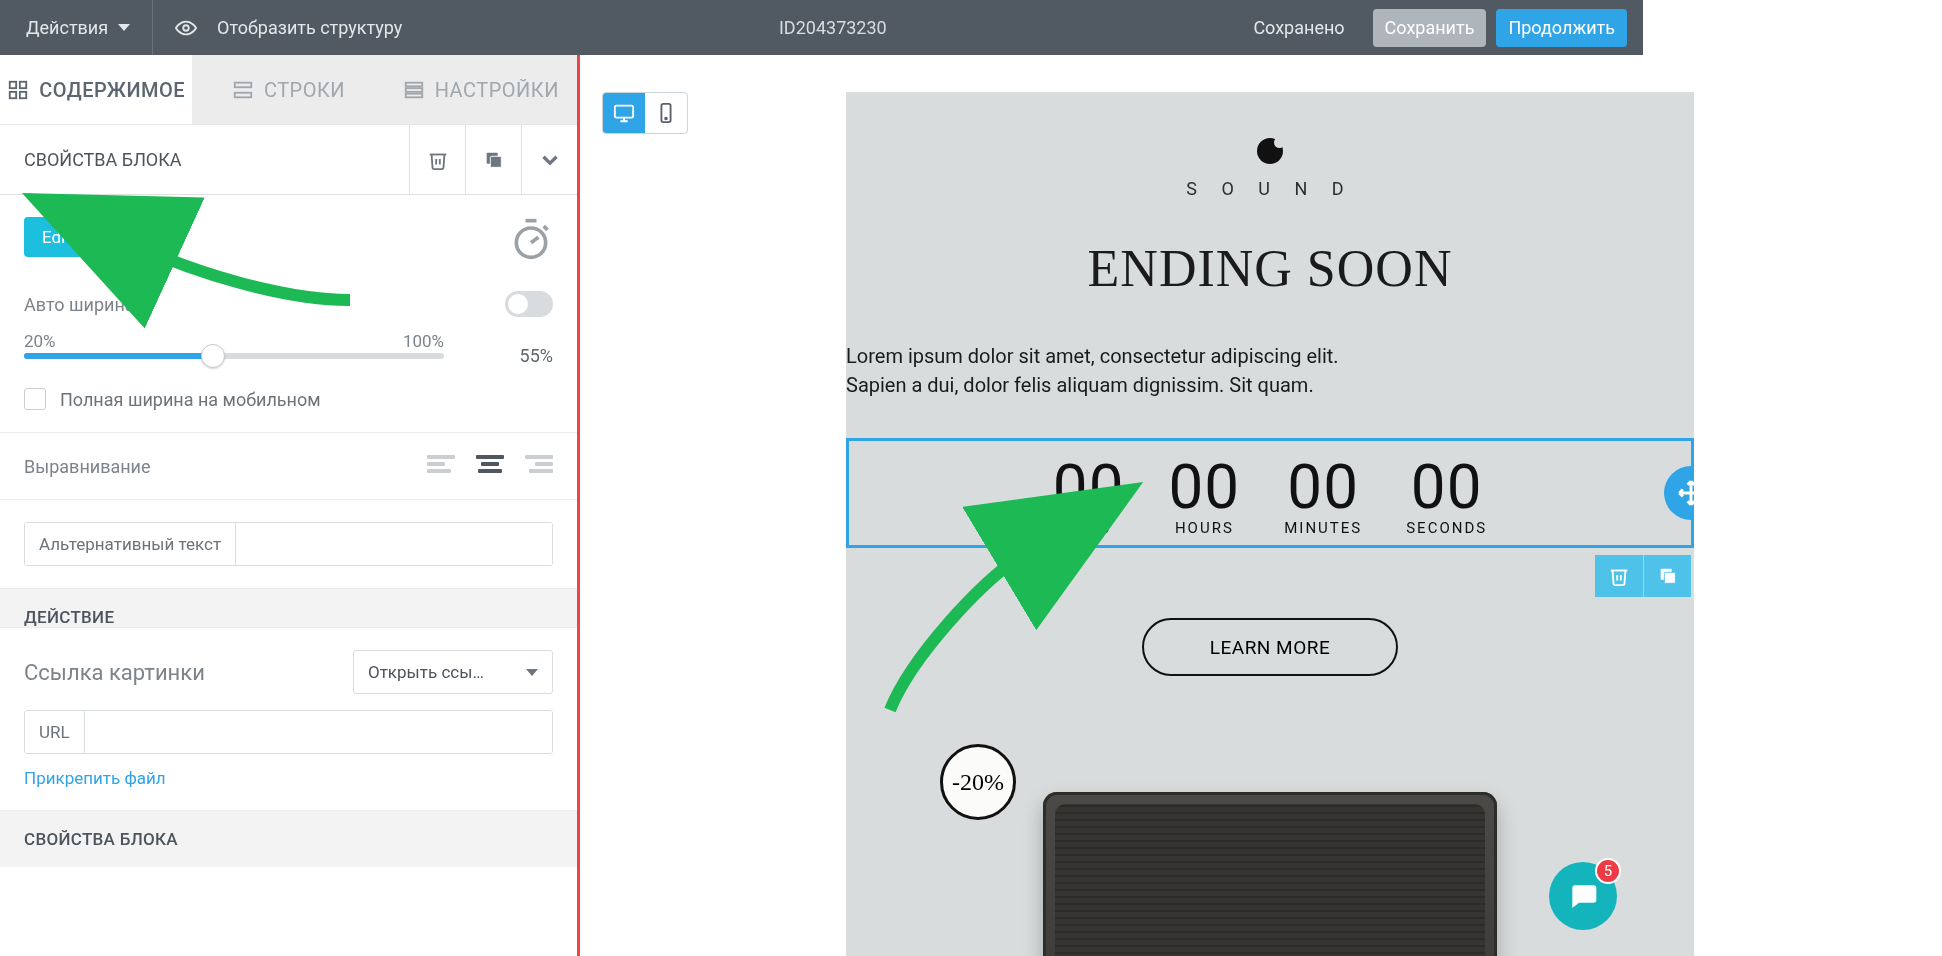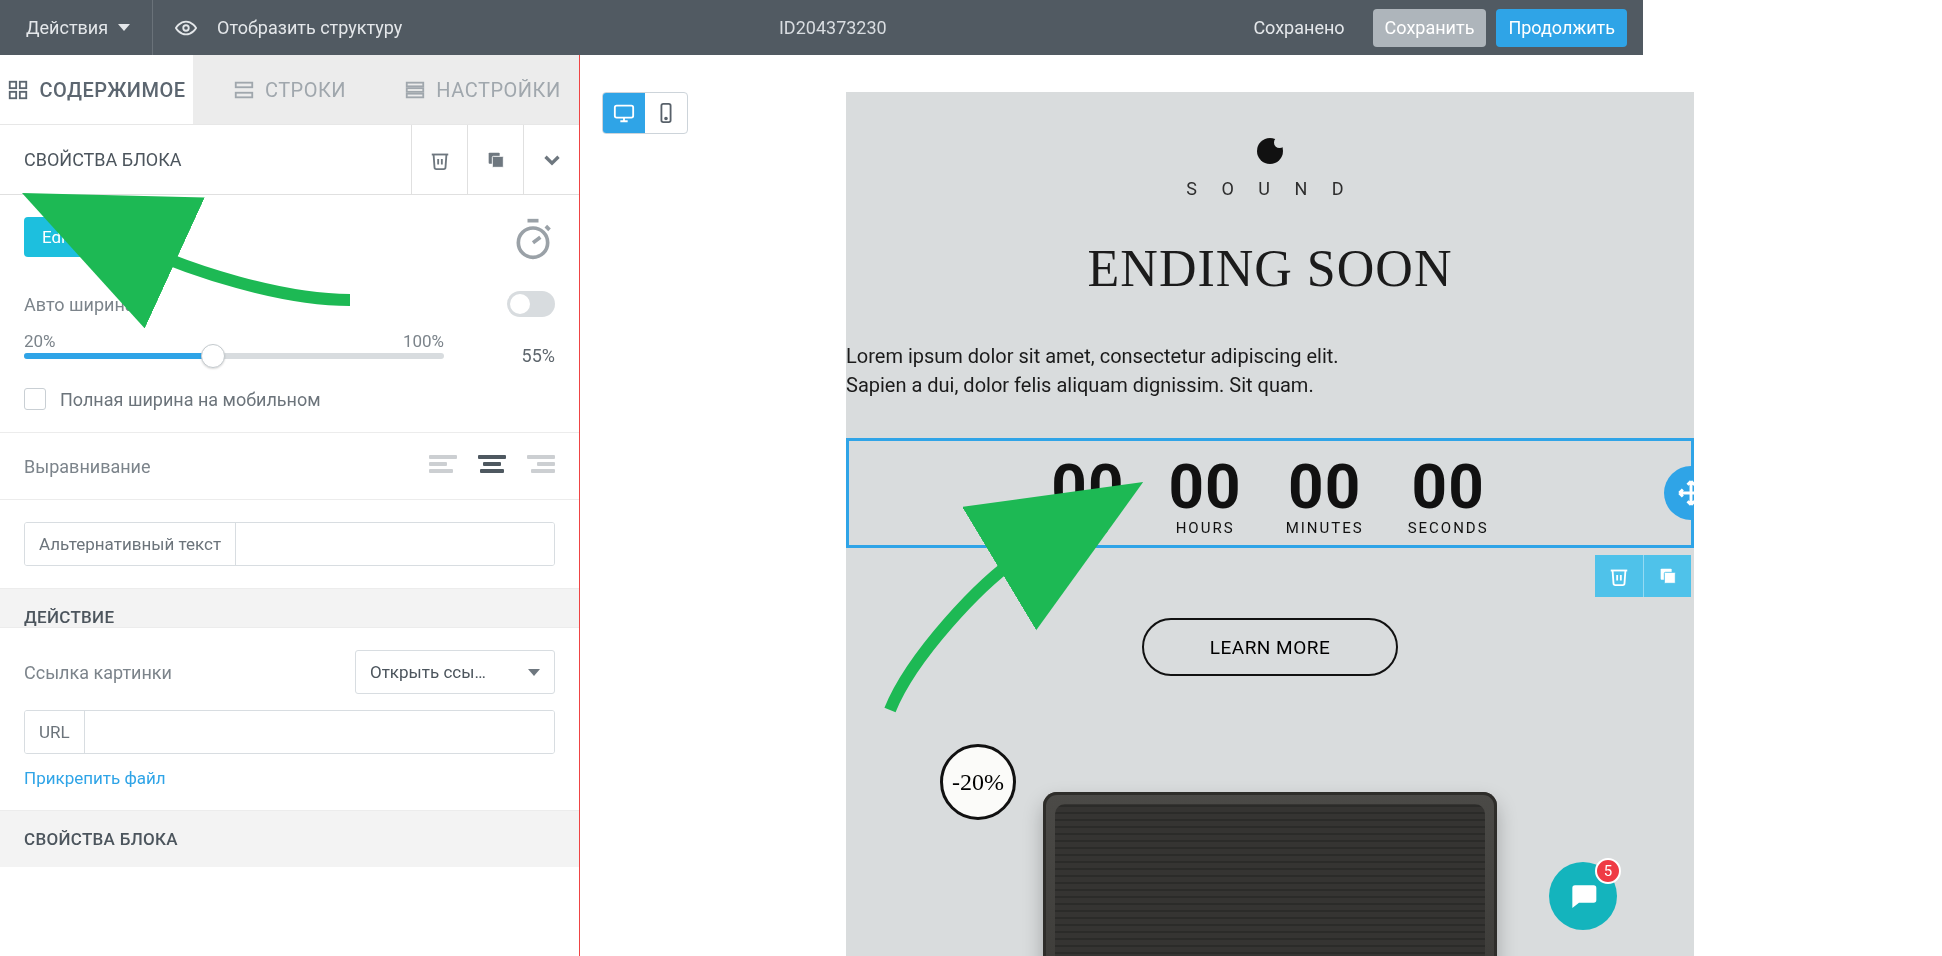--- a/index.html
+++ b/index.html
@@ -15,21 +15,21 @@
 .topbar .showstruct svg{width:22px;height:22px}
 .topbar .spacer{flex:1}
 .topbar .docid{color:#d8dce0;font-size:18px}
 .topbar .spacer2{flex:1}
 .topbar .saved{margin-right:18px;color:#e4e7ea;font-size:18px}
 .topbar .btn{height:38px;border:none;border-radius:4px;padding:0 12px;font-size:18px;cursor:pointer;margin-left:10px}
 .topbar .btn.save{background:#aeb5bb;color:#fff}
 .topbar .btn.cont{background:#2fa4e7;color:#fff}
 
 
-.leftpanel{position:absolute;top:55px;left:0;width:580px;bottom:0;background:#fff;border-right:1px solid #ef4444;display:flex;flex-direction:column}
+.leftpanel{position:absolute;top:55px;left:0;width:580px;bottom:0;background:#fff;border-right:3px solid #ef4444;display:flex;flex-direction:column}
 .lp-tabs{display:flex;height:70px;border-bottom:1px solid #e7e7e7}
 .lp-tab{flex:1;display:flex;align-items:center;justify-content:center;gap:10px;font-size:20px;letter-spacing:0.5px;color:#5c6670;cursor:pointer}
 .lp-tab.active{background:#fff;color:#5c6670;font-weight:500}
 .lp-tab.inactive{background:#ececec;color:#a0a7ad}
 .lp-tab svg{width:22px;height:22px}
 
 .lp-head{display:flex;align-items:center;height:70px;border-bottom:1px solid #e0e0e0}
 .lp-head .title{flex:1;padding-left:24px;font-size:18px;color:#4c555d}
 .lp-head .iconbtn{width:56px;height:70px;border-left:1px solid #e0e0e0;display:flex;align-items:center;justify-content:center;cursor:pointer;color:#6e777f}
 .lp-head .iconbtn svg{width:22px;height:22px}
@@ -74,42 +74,42 @@
 
 .field-row{display:flex;align-items:stretch;height:44px;border:1px solid #d8dde1;border-radius:3px;overflow:hidden}
 .field-row .pfx{display:flex;align-items:center;padding:0 14px;background:#fff;color:#6c747b;font-size:17px;border-right:1px solid #d8dde1;white-space:nowrap}
 .field-row input{flex:1;border:none;outline:none;padding:0 12px;font-size:17px;color:#4c555d;background:#fff}
 
 .select{display:flex;align-items:center;height:44px;border:1px solid #d8dde1;border-radius:3px;background:#fff;padding:0 14px;cursor:pointer;justify-content:space-between;min-width:200px}
 .select .txt{color:#4c555d;font-size:17px;white-space:nowrap;overflow:hidden;text-overflow:ellipsis}
 .select .car{width:0;height:0;border-left:6px solid transparent;border-right:6px solid transparent;border-top:7px solid #6e777f;margin-left:10px}
 
 .imglink-row{display:flex;align-items:center;justify-content:space-between}
-.imglink-row .lbl{color:#7c848b;font-size:18px}
+.imglink-row .lbl{color:#7c848b;font-size:22px}
 
 .link{color:#2fa4e7;font-size:17px;cursor:pointer}
 
 
 .device-toggle{position:absolute;top:92px;left:602px;height:42px;display:flex;border:1px solid #cdd4da;border-radius:4px;overflow:hidden;background:#fff}
 .device-toggle .dv{width:42px;height:40px;display:flex;align-items:center;justify-content:center;cursor:pointer}
 .device-toggle .dv.active{background:#2fa4e7;color:#fff}
 .device-toggle .dv svg{width:22px;height:22px}
 
 
 .canvas{position:absolute;top:92px;left:846px;width:848px;bottom:0;background:#d9dcdd;overflow:hidden}
 .logo{margin:46px auto 12px;text-align:center}
 .logo .dot{width:26px;height:26px;border-radius:50%;background:#111;display:inline-block;position:relative}
 .logo .dot:after{content:"";position:absolute;right:-2px;top:-1px;width:11px;height:11px;border-radius:50%;background:#d9dcdd}
 .logo .brand{margin-top:10px;letter-spacing:10px;font-size:18px;color:#2e2e2e}
 .headline{margin-top:40px;text-align:center;font-family:"Times New Roman",serif;font-size:52px;letter-spacing:1px;color:#1b1b1b}
 .subcopy{margin-top:44px;text-align:left;font-family:"Times New Roman",serif;font-size:20px;color:#1b1b1b;line-height:1.45}
 
 .timer-block{position:relative;margin:38px 0 0 0;border:3px solid #2fa4e7;height:110px;display:flex;align-items:center;justify-content:center;gap:44px}
 .timer-col{text-align:center;font-family:"Courier New",monospace}
-.timer-col .num{font-size:62px;font-weight:700;letter-spacing:1px;color:#111}
+.timer-col .num{font-size:62px;font-weight:400;letter-spacing:1px;color:#111}
 .timer-col .lbl{font-size:15px;letter-spacing:2px;color:#111;margin-top:-4px}
 .move-handle{position:absolute;right:-27px;top:50%;transform:translateY(-50%);width:54px;height:54px;border-radius:50%;background:#2fa4e7;display:flex;align-items:center;justify-content:center;color:#fff;cursor:grab}
 .move-handle svg{width:28px;height:28px}
 .block-actions{position:absolute;right:0;top:110%;display:flex}
 .block-actions .ba{width:48px;height:42px;background:#4fc2ea;display:flex;align-items:center;justify-content:center;color:#fff;cursor:pointer}
 .block-actions .ba+.ba{border-left:1px solid rgba(255,255,255,.4)}
 .block-actions svg{width:22px;height:22px}
 
 .learn-btn{margin:70px auto 0;display:block;width:256px;height:58px;border:2px solid #111;border-radius:30px;background:transparent;font-size:19px;letter-spacing:.5px;cursor:pointer}
 

